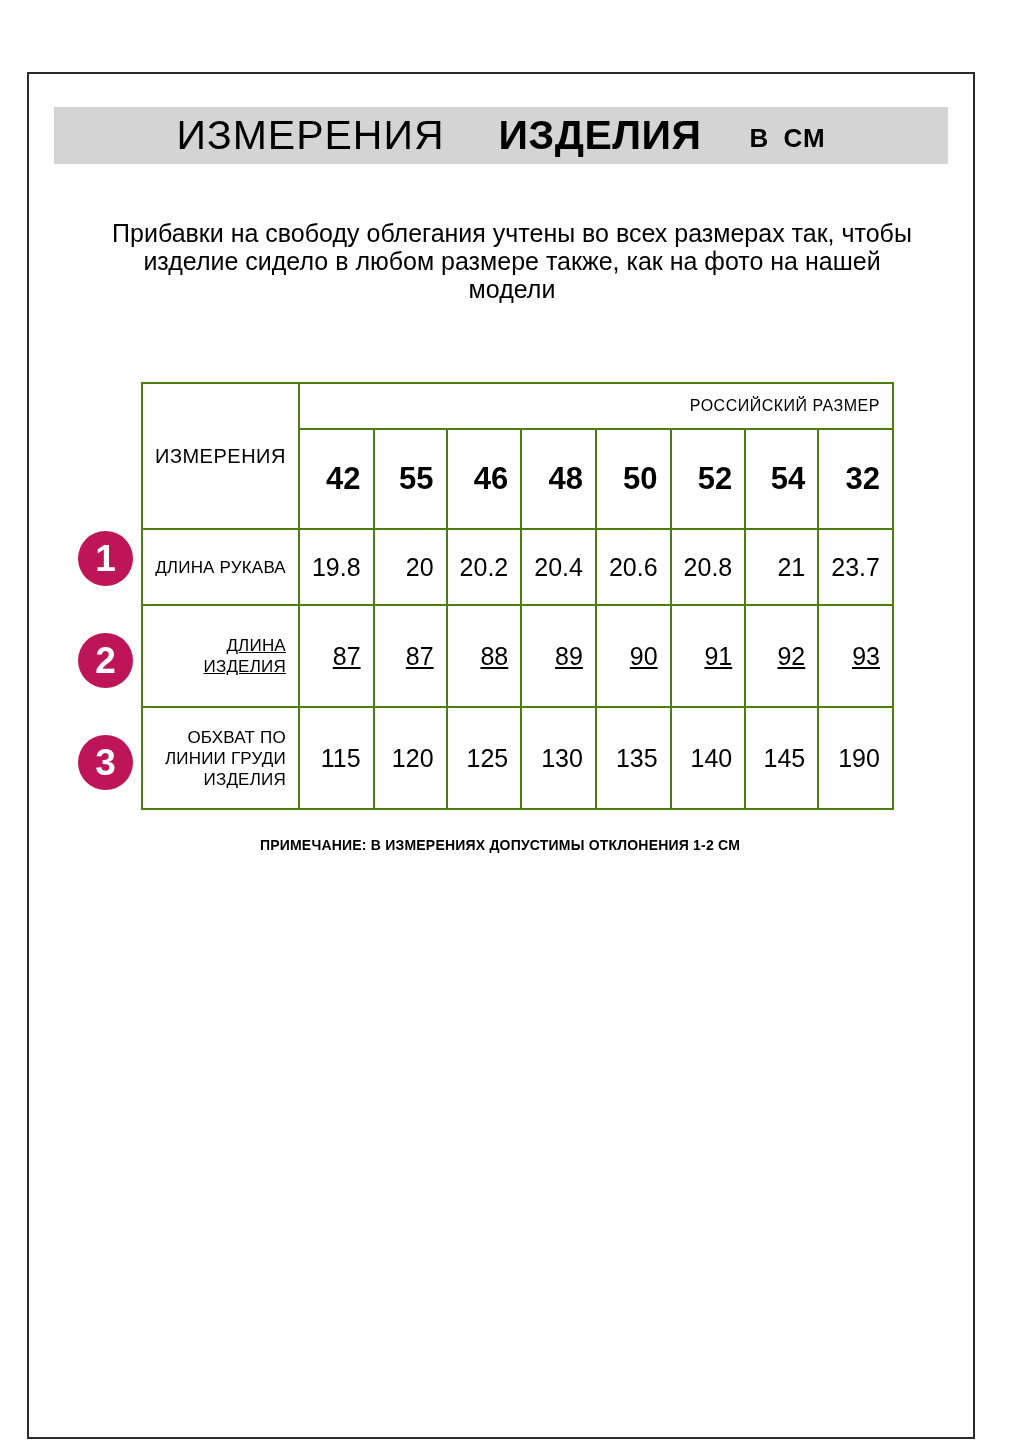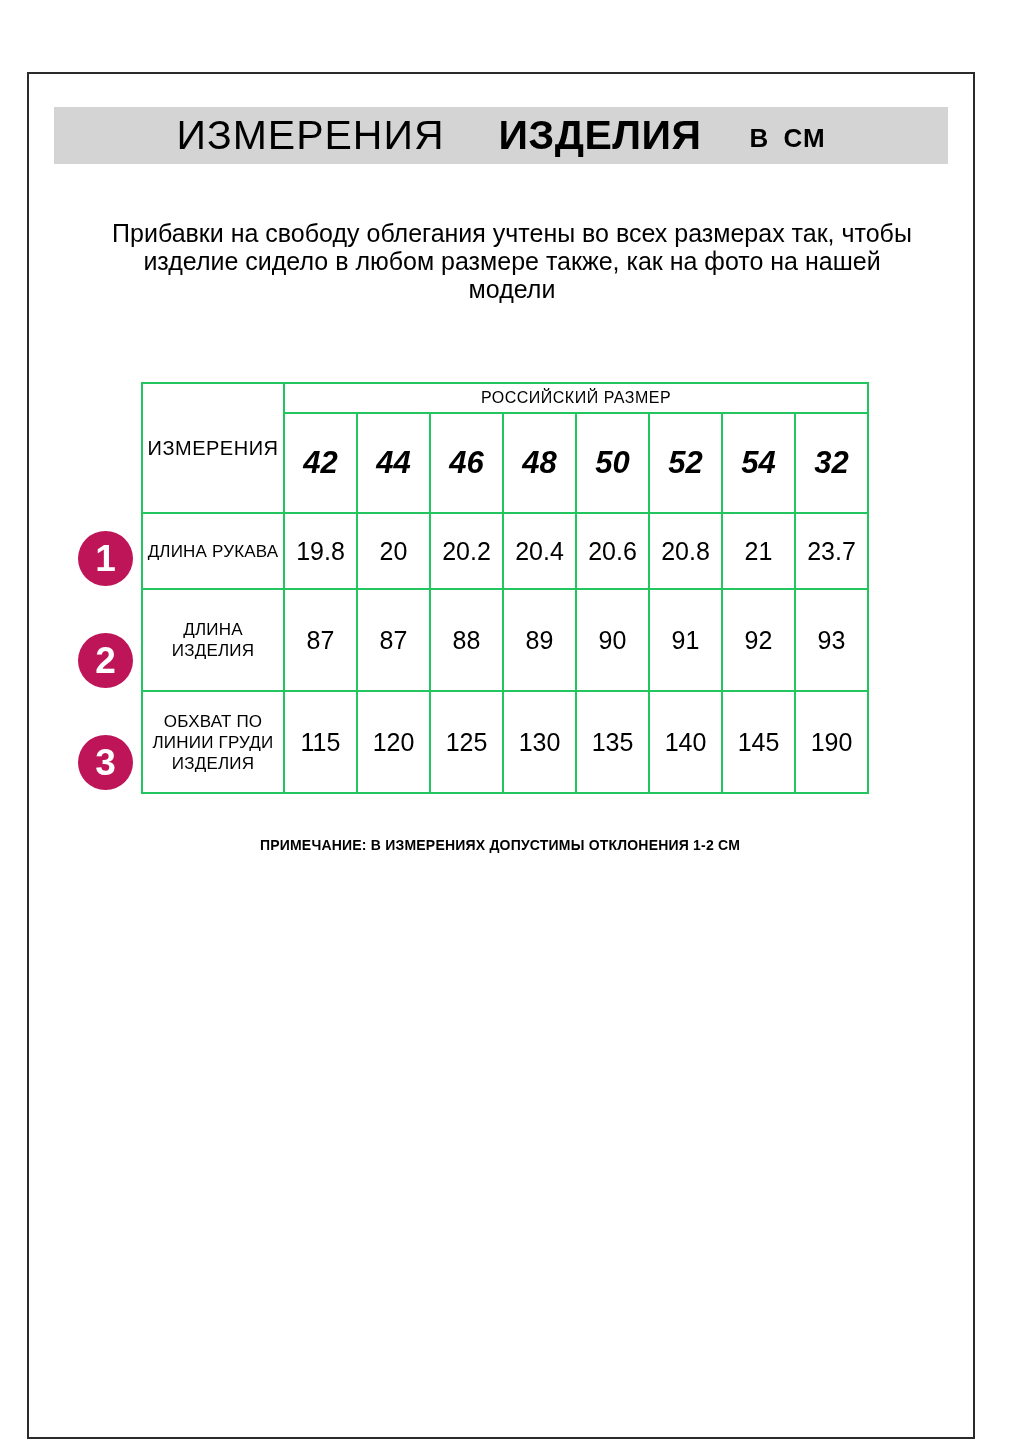--- a/index.html
+++ b/index.html
@@ -76,51 +76,50 @@
     padding-left: 12px;
   }
   table.size-table {
     position: absolute;
     left: 141px;
     top: 343px;
     border-collapse: collapse;
     table-layout: fixed;
   }
   .size-table td {
-    border: 2px solid #22c55e;
-    text-align: center;
+    border: 2px solid #4d7c0f;
+    text-align: right;
     vertical-align: middle;
-    padding: 4px;
+    padding: 12px;
   }
   .size-table .corner-cell {
     font-size: 20px;
     letter-spacing: 0.5px;
   }
   .size-table .group-header-cell {
     font-size: 16px;
     letter-spacing: 0.5px;
     height: 20px;
   }
   .size-table .size-cell {
     font-size: 31px;
     font-weight: 700;
-    font-style: italic;
   }
   .size-table .label-cell {
     font-size: 17px;
     line-height: 21px;
     white-space: pre-line;
     letter-spacing: 0.2px;
   }
   .size-table .value-cell {
     font-size: 25px;
   }
   tr.size-row   { height: 100px; }
   tr.data-row-0 { height: 76px; }
-  tr.data-row-1 { height: 102px; }
+  tr.data-row-1 { height: 102px; text-decoration: underline; }
   tr.data-row-2 { height: 102px; }
   .badge {
     position: absolute;
     left: 78px;
     width: 55px;
     height: 55px;
     border-radius: 50%;
     background: var(--badge-color, #be1458);
     color: #ffffff;
     font-size: 37px;
@@ -173,21 +172,21 @@
         <col style="width:73px">
         <col style="width:73px">
     </colgroup>
     <tbody>
       <tr class="group-row">
         <td class="corner-cell" rowspan="2">ИЗМЕРЕНИЯ</td>
         <td class="group-header-cell" colspan="8">РОССИЙСКИЙ РАЗМЕР</td>
       </tr>
       <tr class="size-row">
         <td class="size-cell">42</td>
-        <td class="size-cell">44</td>
+        <td class="size-cell">55</td>
         <td class="size-cell">46</td>
         <td class="size-cell">48</td>
         <td class="size-cell">50</td>
         <td class="size-cell">52</td>
         <td class="size-cell">54</td>
         <td class="size-cell">32</td>
       </tr>
       <tr class="data-row-0">
         <td class="label-cell">ДЛИНА РУКАВА</td>
         <td class="value-cell">19.8</td>

